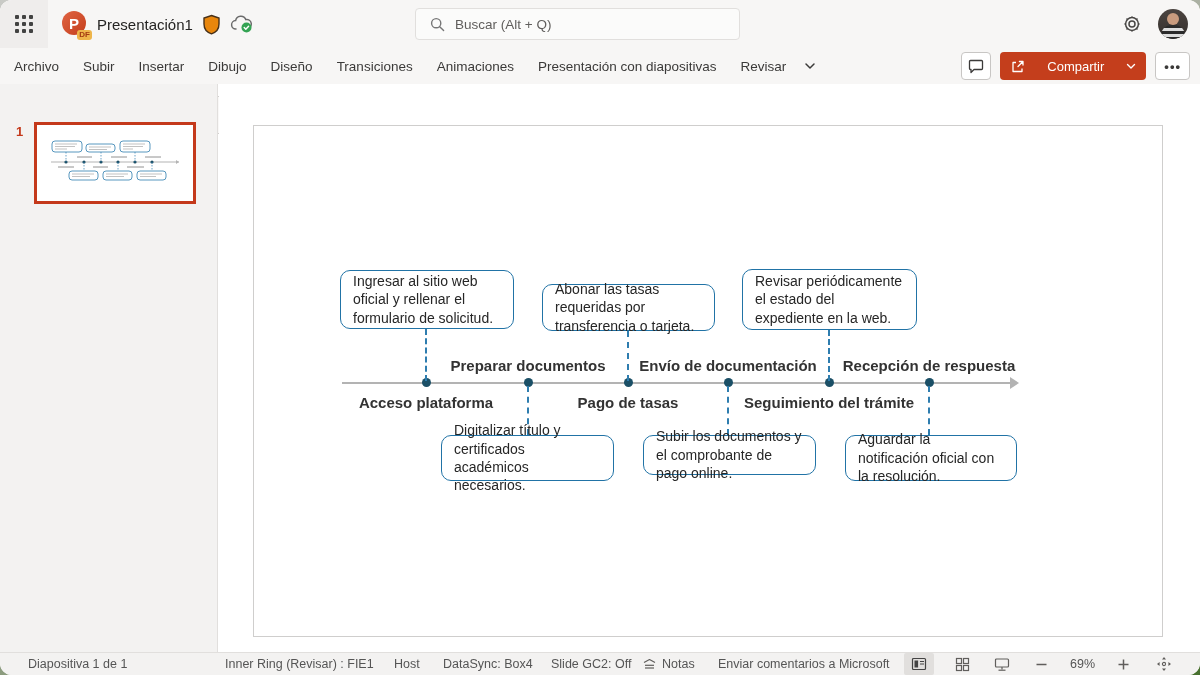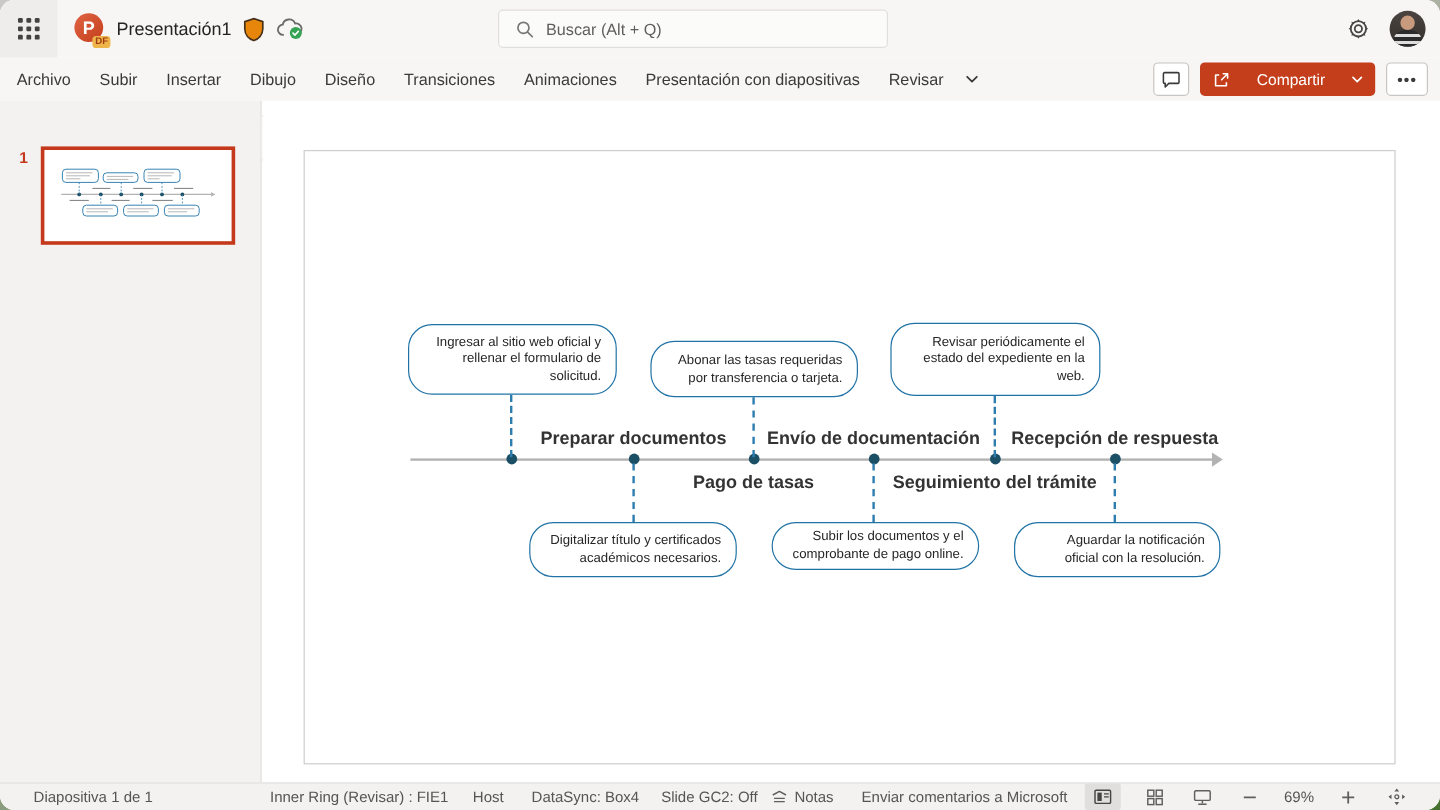--- a/index.html
+++ b/index.html
@@ -97,23 +97,23 @@
     position:absolute; left:756px; top:251px; width:0; height:0;
     border-left:9px solid #b3b3b3; border-top:6px solid transparent; border-bottom:6px solid transparent;
   }
   .tl-dot { position:absolute; width:9px; height:9px; border-radius:50%; background:#1b4f66; top:252px; }
   .tl-dash { position:absolute; width:0; border-left:2px dashed #2e7daf; }
   .tl-label {
     position:absolute; width:220px; text-align:center; transform:translateX(-50%);
     font-size:15px; font-weight:bold; color:#333; white-space:nowrap;
   }
   .callout {
-    position:absolute; border:1.5px solid #2173a6; border-radius:20px; background:#fff;
-    padding:7px 12px; font-size:11px; line-height:1.32; color:#262626;
-    display:flex; align-items:center;text-align:right;
+    position:absolute; border:1.5px solid #2173a6; border-radius:10px; background:#fff;
+    padding:7px 12px; font-size:14px; line-height:1.32; color:#262626;
+    display:flex; align-items:center;
   }
   
   .statusbar {
     position:absolute; left:0; top:652px; width:1200px; height:23px; background:#f3f2f1;
     border-top:1px solid #e1dfdd; font-size:12.5px; color:#555;padding-left:34px;
   }
   .statusbar .sb { position:absolute; top:0; height:22px; display:flex; align-items:center; gap:5px; white-space:nowrap; cursor:default; }
   .sb.clickable { cursor:pointer; }
   .sb-icon { position:absolute; top:0; height:22px; display:flex; align-items:center; justify-content:center; cursor:pointer; }
   .sb-icon.active { background:#e1dfdd; border-radius:2px; }
@@ -296,20 +296,21 @@
       <div class="tl-dot" style="left:570.5px"></div>
       <div class="tl-dot" style="left:670.5px"></div>
 
       <div class="tl-dash" style="left:171px; top:203px; height:52px"></div>
       <div class="tl-dash" style="left:273px; top:260px; height:49px"></div>
       <div class="tl-dash" style="left:373px; top:205px; height:50px"></div>
       <div class="tl-dash" style="left:473px; top:260px; height:49px"></div>
       <div class="tl-dash" style="left:574px; top:204px; height:51px"></div>
       <div class="tl-dash" style="left:674px; top:260px; height:49px"></div>
 
+      <div class="tl-label" style="left:172px; top:268px">Acceso plataforma</div>
       <div class="tl-label" style="left:274px; top:231px">Preparar documentos</div>
       <div class="tl-label" style="left:374px; top:268px">Pago de tasas</div>
       <div class="tl-label" style="left:474px; top:231px">Envío de documentación</div>
       <div class="tl-label" style="left:575px; top:268px">Seguimiento del trámite</div>
       <div class="tl-label" style="left:675px; top:231px">Recepción de respuesta</div>
 
       <div class="callout" style="left:86px;  top:144px; width:174px; height:59px">
           <span>Ingresar al sitio web oficial y rellenar el formulario de solicitud.</span>
         </div>
       <div class="callout" style="left:288px; top:158px; width:173px; height:47px">

